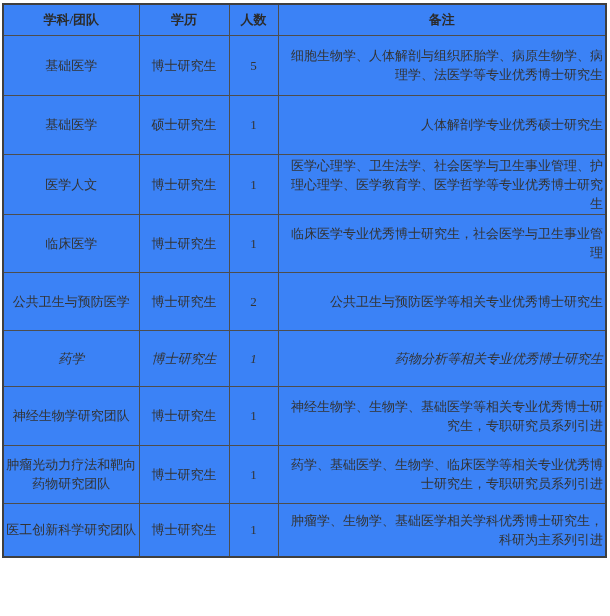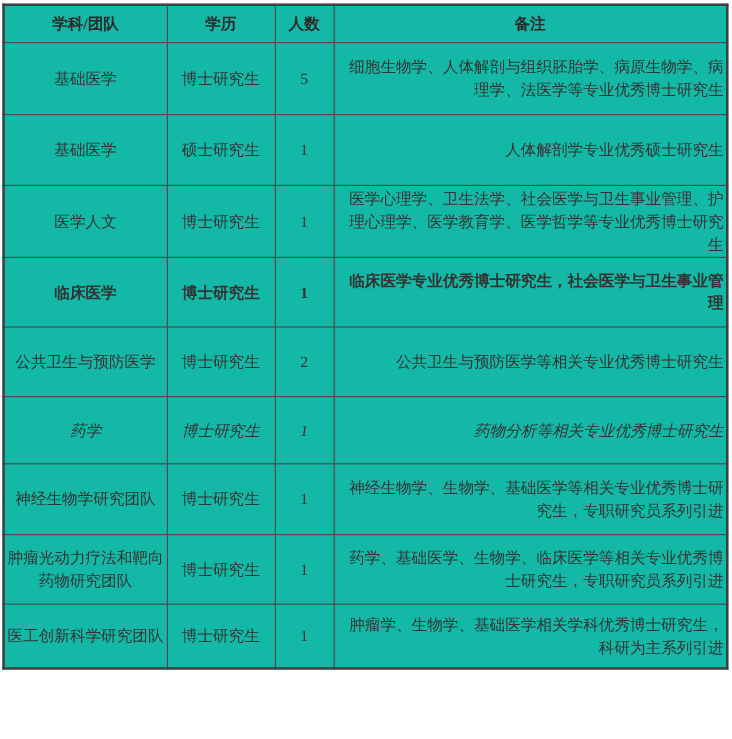--- a/index.html
+++ b/index.html
@@ -14,21 +14,21 @@
   .table-wrap {
     position: absolute;
     left: 2px;
     top: 3px;
   }
   table.recruit {
     border-collapse: collapse;
     table-layout: fixed;
     width: 603px;
     border: 2px solid #3f3f3f;
-    background: #14b8a6;
+    background: #3b82f6;
   }
   table.recruit th,
   table.recruit td {
     border: 1px solid #4d4d4d;
     font-size: 13px;
     line-height: 19px;
     vertical-align: middle;
     overflow: hidden;
     box-sizing: border-box;
     padding: 1px 2px;
@@ -84,21 +84,21 @@
           <td class="c-center">硕士研究生</td>
           <td class="c-count">1</td>
           <td class="c-remark">人体解剖学专业优秀硕士研究生</td>
         </tr>
         <tr style="height: 60px;">
           <td class="c-center">医学人文</td>
           <td class="c-center">博士研究生</td>
           <td class="c-count">1</td>
           <td class="c-remark">医学心理学、卫生法学、社会医学与卫生事业管理、护理心理学、医学教育学、医学哲学等专业优秀博士研究生</td>
         </tr>
-        <tr style="height: 58px; font-weight: bold;">
+        <tr style="height: 58px;">
           <td class="c-center">临床医学</td>
           <td class="c-center">博士研究生</td>
           <td class="c-count">1</td>
           <td class="c-remark">临床医学专业优秀博士研究生，社会医学与卫生事业管理</td>
         </tr>
         <tr style="height: 58px;">
           <td class="c-center">公共卫生与预防医学</td>
           <td class="c-center">博士研究生</td>
           <td class="c-count">2</td>
           <td class="c-remark">公共卫生与预防医学等相关专业优秀博士研究生</td>

